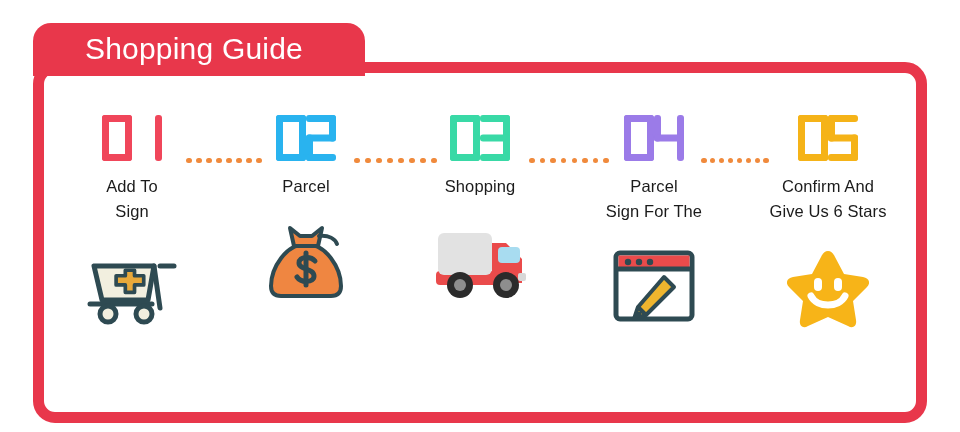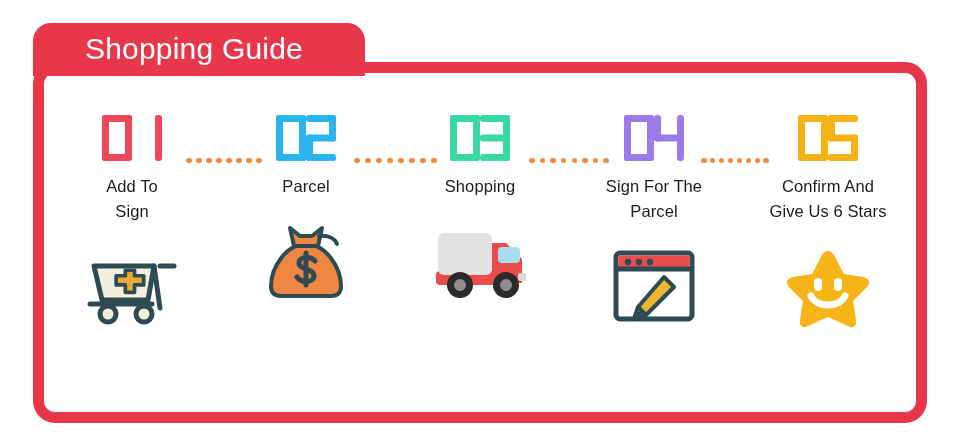--- a/index.html
+++ b/index.html
@@ -288,22 +288,22 @@
           <span class="dgt">
             <svg width="30" height="46" viewBox="0 0 30 46">
               <rect x="0" y="0" width="7" height="26.5" rx="3" fill="#9b7be8"></rect>
               <rect x="0" y="19.5" width="30" height="7" rx="3" fill="#9b7be8"></rect>
               <rect x="23" y="0" width="7" height="26.5" rx="3" fill="#9b7be8"></rect>
               <rect x="23" y="19.5" width="7" height="26.5" rx="3" fill="#9b7be8"></rect>
             </svg>
           </span>
         </div>
         <div class="step-label">
+          <div>Parcel</div>
           <div>Sign For The</div>
-          <div>Parcel</div>
         </div>
         <div class="step-icon">
           <svg width="84" height="78" viewBox="0 0 84 78">
       <rect x="4" y="4" width="76" height="66" rx="4" fill="#ffffff" stroke="#2e4a52" stroke-width="5"></rect>
       <path d="M6.5 6.5 H77.5 V20 H6.5 Z" fill="#ea4b4b"></path>
       <path d="M4 20 H80" stroke="#2e4a52" stroke-width="5"></path>
       <circle cx="16" cy="13" r="3.2" fill="#2e4a52"></circle>
       <circle cx="27" cy="13" r="3.2" fill="#2e4a52"></circle>
       <circle cx="38" cy="13" r="3.2" fill="#2e4a52"></circle>
       <g transform="translate(16,26) rotate(0)">

